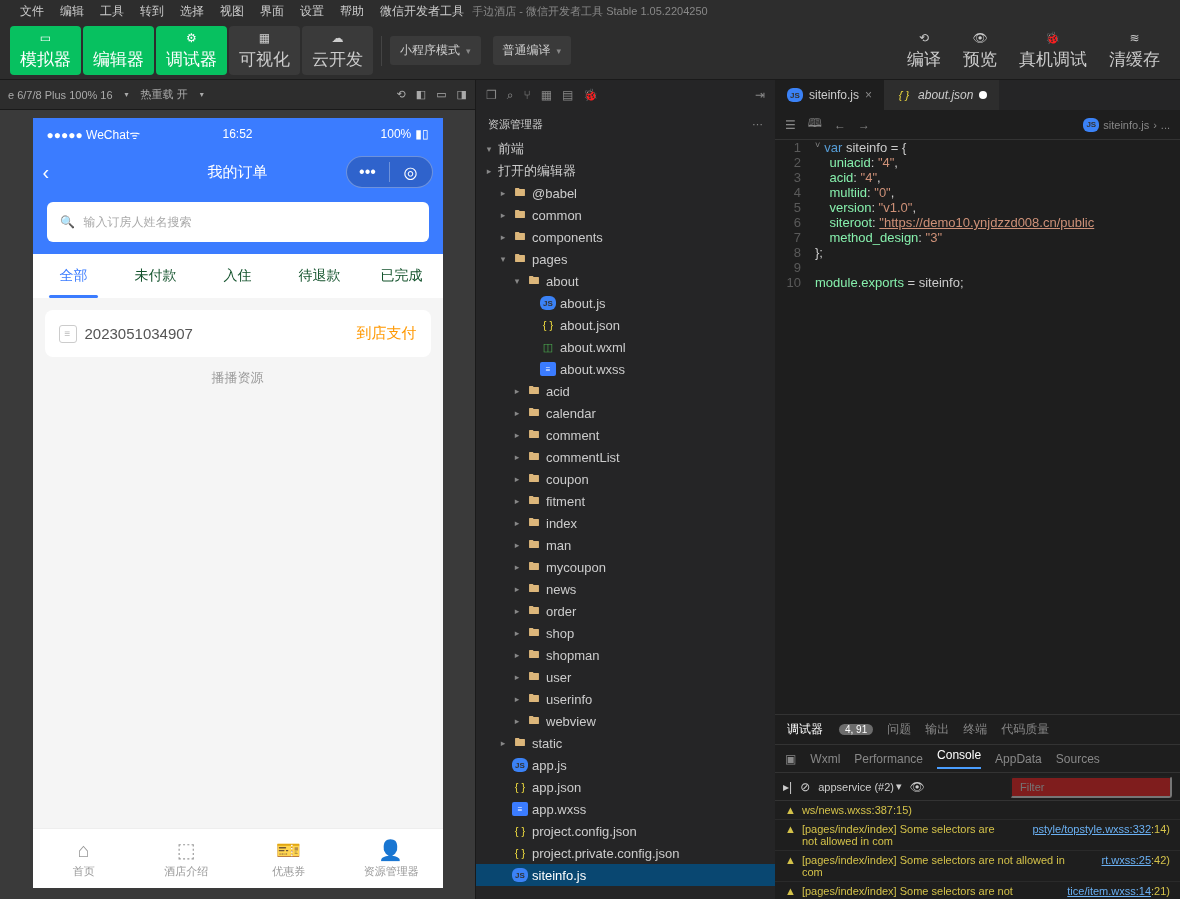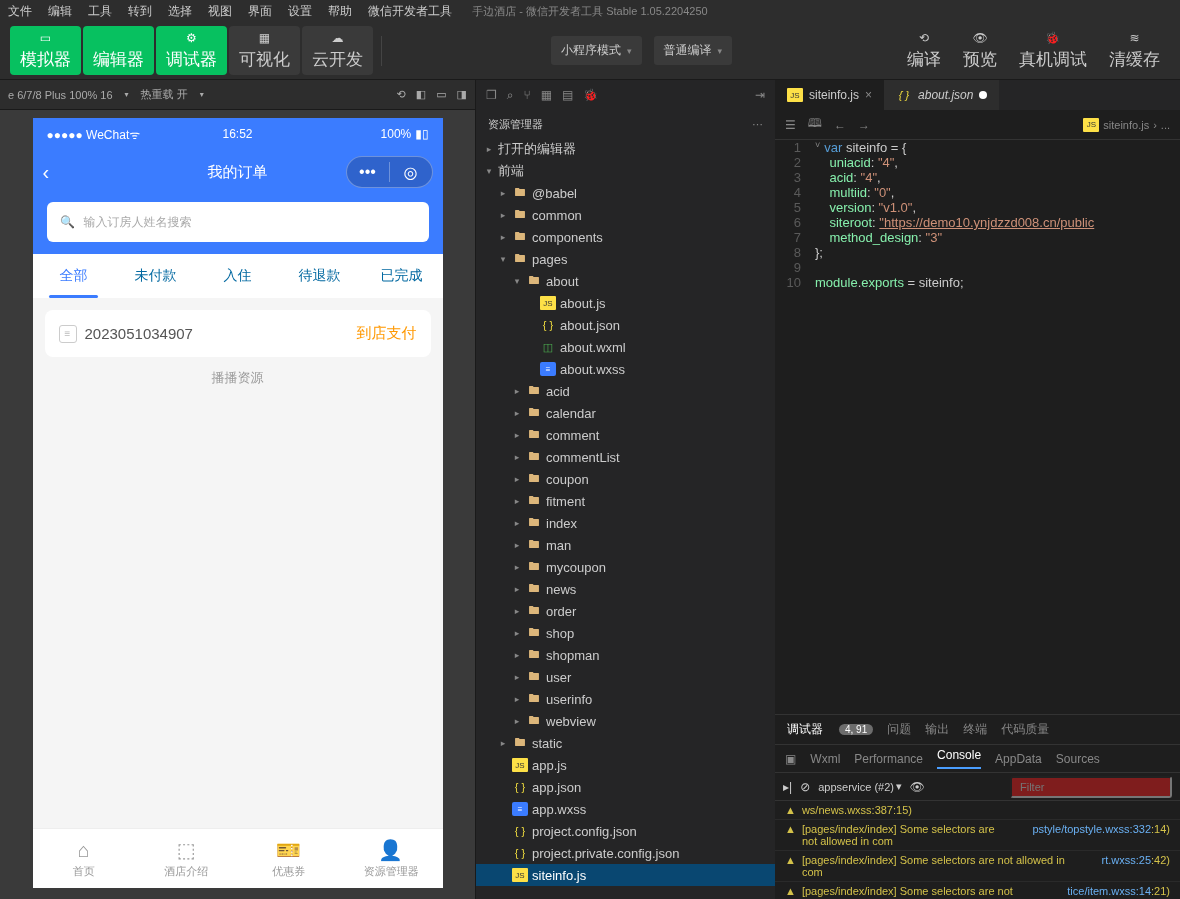--- a/index.html
+++ b/index.html
@@ -1,17 +1,17 @@
 <!DOCTYPE html>
 <html><head>
 <meta charset="utf-8">
 <style>
 *{margin:0;padding:0;box-sizing:border-box;font-family:-apple-system,"PingFang SC","Microsoft YaHei",sans-serif}
 body{background:#1e1e1e;color:#ccc;font-size:12px;width:1180px;height:899px;overflow:hidden;position:relative}
-.menubar{height:22px;background:#2d2d2d;display:flex;align-items:center;padding:0 0;position:relative}
+.menubar{height:22px;background:#2d2d2d;display:flex;align-items:center;padding:0 12px;position:relative}
 .menubar .mi{padding:0 8px;color:#ccc;cursor:pointer;font-size:12px}
 .menubar .title{position:absolute;left:50%;transform:translateX(-50%);color:#888;font-size:11px}
 .toolbar{height:58px;background:#2d2d2d;display:flex;align-items:center;padding:0 10px;gap:4px;border-bottom:1px solid #1a1a1a}
 .tb-group{display:flex;gap:2px;align-items:center}
 .tb-btn{display:flex;flex-direction:column;align-items:center;padding:4px 10px;cursor:pointer;border-radius:4px}
 .tb-btn.green{background:#07c160;color:#fff}
 .tb-btn.dark{background:#3a3a3a}
 .tb-btn .icn{width:18px;height:16px;display:flex;align-items:center;justify-content:center}
 .tb-btn .lbl{font-size:17px;margin-top:2px;color:#ccc}
 .tb-btn.green .lbl{color:#fff}
@@ -28,21 +28,21 @@
 .statusbar .time{position:absolute;left:50%;transform:translateX(-50%)}
 .statusbar .bat{margin-left:auto;display:flex;align-items:center;gap:4px}
 .navhead{height:44px;background:#3b7cff;color:#fff;display:flex;align-items:center;padding:0 10px;position:relative}
 .navhead .back{width:24px;font-size:20px}
 .navhead .ttl{position:absolute;left:50%;transform:translateX(-50%);font-size:15px;font-weight:500}
 .capsule{margin-left:auto;display:flex;background:rgba(0,0,0,.2);border:1px solid rgba(255,255,255,.3);border-radius:18px;height:32px;overflow:hidden}
 .capsule span{width:42px;display:flex;align-items:center;justify-content:center;font-size:16px}
 .capsule .sep{width:1px;background:rgba(255,255,255,.3);height:20px;align-self:center}
 .searchbox{margin:8px 14px;background:#fff;border-radius:6px;height:40px;display:flex;align-items:center;padding:0 14px;color:#aaa;gap:8px}
 .tabs{background:#fff;display:flex;height:44px}
-.tab{flex:1;display:flex;align-items:center;justify-content:center;font-size:14px;color:#0369a1;position:relative;cursor:pointer}
+.tab{flex:1;display:flex;align-items:center;justify-content:center;font-size:14px;color:#14532d;position:relative;cursor:pointer}
 .tab.active{color:#3b7cff}
 .tab.active::after{content:"";position:absolute;bottom:0;left:20%;right:20%;height:3px;background:#3b7cff;border-radius:2px}
 .page-body{flex:1;background:#f5f5f5;padding:12px;overflow-y:auto}
 .card{background:#fff;border-radius:8px;padding:14px}
 .card-head{display:flex;align-items:center;gap:8px;font-size:15px;color:#555}
 .card-head .status{margin-left:auto;color:#ff9800;font-weight:500}
 .card-body{display:flex;gap:12px;margin-top:12px}
 .thumb{width:88px;height:68px;background:linear-gradient(135deg,#b86b4b 50%,#e8dfd5 50%);border-radius:4px;position:relative;overflow:hidden}
 .thumb::before{content:"";position:absolute;bottom:0;left:0;right:0;height:24px;background:#9b3030}
 .card-info{flex:1;font-size:13px;color:#888}
@@ -62,21 +62,21 @@
 .tree{flex:1;overflow-y:auto;font-size:13px}
 .tree-row{display:flex;align-items:center;height:22px;padding:0 8px;gap:4px;cursor:pointer;color:#ccc}
 .tree-row.sel{background:#094771;color:#fff}
 .tree-row .chev{width:10px;font-size:9px;color:#888;text-align:center}
 .tree-row .chev.open::before{content:"▾"}
 .tree-row .chev.closed::before{content:"▸"}
 .tree-row .blank{width:10px}
 .fi{width:16px;height:14px;display:inline-flex;align-items:center;justify-content:center;font-size:11px}
 .fi.folder{color:#dcb67a}
 .fi.folder-o{color:#dcb67a}
-.fi.js{background:#fde047;color:#333;font-size:8px;font-weight:normal;border-radius:1px}
+.fi.js{background:#3b82f6;color:#333;font-size:8px;font-weight:bold;border-radius:6px}
 .fi.json{color:#f1dd3f}
 .fi.wxml{color:#4caf50}
 .fi.wxss{background:#3b7cff;color:#fff;font-size:8px;border-radius:2px}
 
 .right-pane{flex:1;background:#1e1e1e;display:flex;flex-direction:column;overflow:hidden}
 .ed-tabs{height:30px;background:#252526;display:flex;align-items:center}
 .ed-tab{height:30px;display:flex;align-items:center;gap:6px;padding:0 12px;background:#2d2d2d;color:#ccc;font-size:12px;font-style:italic;cursor:pointer}
 .ed-tab.active{background:#1e1e1e;font-style:normal}
 .ed-tab .close{color:#888;cursor:pointer}
 .ed-tab .dot{width:8px;height:8px;background:#fff;border-radius:50%}
@@ -99,21 +99,21 @@
 .dbg-tabs .badge{background:#6c6c6c;color:#fff;border-radius:8px;padding:0 6px;font-size:10px;margin-left:2px}
 .dbg-sub{height:28px;display:flex;align-items:center;gap:14px;padding:0 10px;border-bottom:1px solid #333;font-size:12px}
 .dbg-sub span{color:#888;cursor:pointer}
 .dbg-sub span.active{color:#fff;border-bottom:2px solid #4a9eff;padding-bottom:5px}
 .dbg-toolbar{height:28px;display:flex;align-items:center;padding:0 8px;gap:8px;border-bottom:1px solid #333}
 .dbg-toolbar .filter{flex:0 1 140px;background:#7f1d1d;color:#ccc;padding:3px 8px;border-radius:3px;font-size:11px;margin-left:auto}
 .dbg-toolbar .sel{color:#ccc;font-size:11px;display:flex;align-items:center;gap:2px}
 .console{flex:1;overflow-y:auto;font-family:Consolas,monospace;font-size:11px}
 .con-line{padding:3px 10px;color:#d4c24a;border-bottom:1px solid #2a2a2a;display:flex;gap:6px}
 .con-line .warn{color:#d4c24a}
-.con-line .loc{color:#6ab0f3;}
+.con-line .loc{color:#6ab0f3;text-decoration:underline}
 </style>
 </head>
 <body>
 
 <div class="menubar">
   <span id="menu-items"><span class="mi">文件</span><span class="mi">编辑</span><span class="mi">工具</span><span class="mi">转到</span><span class="mi">选择</span><span class="mi">视图</span><span class="mi">界面</span><span class="mi">设置</span><span class="mi">帮助</span><span class="mi">微信开发者工具</span></span>
   <span class="title">手边酒店 - 微信开发者工具 Stable 1.05.2204250</span>
 </div>
 
 <div class="toolbar">
@@ -133,21 +133,21 @@
       <div class="tb-btn dark">
         <span class="icn">▦</span>
         <span class="lbl">可视化</span>
       </div>
       <div class="tb-btn dark">
         <span class="icn">☁</span>
         <span class="lbl">云开发</span>
       </div>
     </div>
   <div class="tb-sep"></div>
-  <div style="flex:1;display:flex;justify-content:center;gap:12px">
+  <div style="flex:1;display:flex;gap:12px">
     <div class="dropdown">
         <span>小程序模式</span>
       </div>
     <div class="dropdown">
         <span>普通编译</span>
       </div>
   </div>
   <div class="tb-group" id="tb-actions">
       <div class="tb-btn">
         <span class="icn">⟲</span>
@@ -255,26 +255,26 @@
       <span>▤</span>
       <span>🐞</span>
       <span style="margin-left:auto">⇥</span>
     </div>
     <div class="panel-title">
       <span>资源管理器</span>
       <span class="more">⋯</span>
     </div>
     <div class="tree">
       <div class="tree-row">
+          <span class="chev open"></span>
+          <span>前端</span>
+        </div>
+      <div class="tree-row">
           <span class="chev closed"></span>
           <span>打开的编辑器</span>
-        </div>
-      <div class="tree-row">
-          <span class="chev open"></span>
-          <span>前端</span>
         </div>
       <div id="tree-body">
           <div class="tree-row" style="padding-left: 22px;">
             <span class="chev closed"></span>
             <span class="fi folder">🖿</span>
             <span>@babel</span>
           </div>
           <div class="tree-row" style="padding-left: 22px;">
             <span class="chev closed"></span>
             <span class="fi folder-o">🖿</span>

